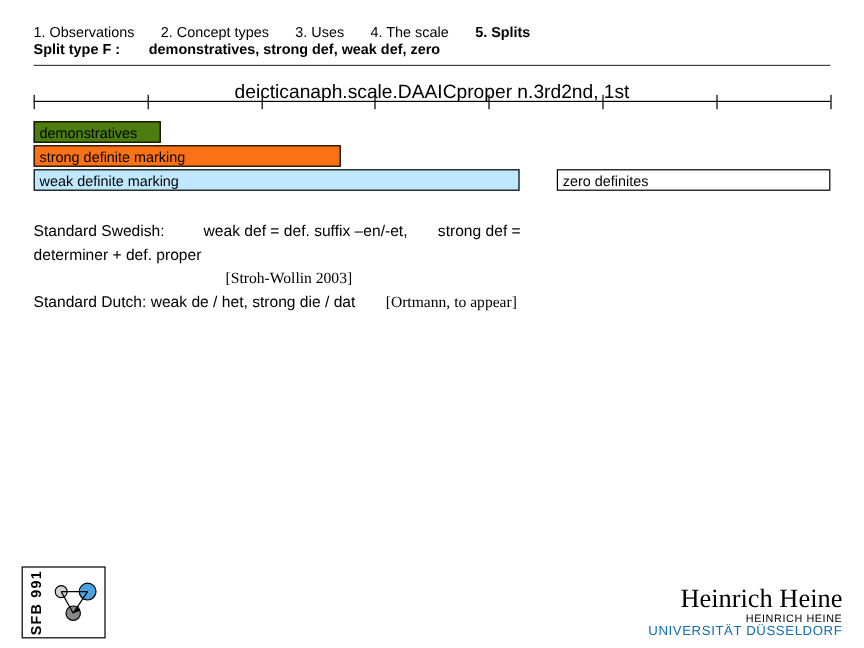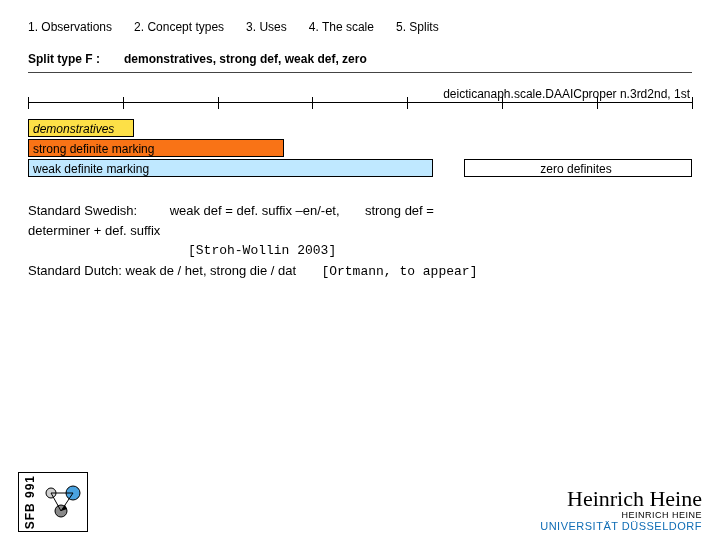--- a/index.html
+++ b/index.html
@@ -12,24 +12,23 @@
     color: #000;
     overflow: hidden;
   }
   .page {
     padding: 20px 28px 0 28px;
   }
   .tabs {
     display: flex;
     gap: 22px;
     font-size: 12px;
-    margin-bottom: 18px;
     white-space: nowrap;
   }
-  .tabs span.active { font-weight: normal; }
+  .tabs span.active { font-weight: bold; }
   .title-row {
     display: flex;
     align-items: baseline;
     gap: 24px;
     font-size: 12px;
     font-weight: bold;
     margin-bottom: 6px;
   }
   .title-row .desc { font-weight: bold; }
   hr.divider {
@@ -37,22 +36,22 @@
     border-top: 1px solid #444;
     margin: 0 0 14px 0;
   }
   .scale {
     position: relative;
     height: 28px;
     margin: 6px 0 4px 0;
   }
   .scale .labels {
     display: flex;
-    justify-content: flex-end;
-    font-size: 12px;
+    justify-content: center;
+    font-size: 16px;
     padding: 0 2px;
   }
   .scale .axis {
     position: absolute;
     left: 0; right: 0; bottom: 0;
     height: 12px;
     border-top: 1px solid #000;
   }
   .scale .tick {
     position: absolute;
@@ -64,44 +63,44 @@
   .bars { font-size: 12px; }
   .bar {
     height: 18px;
     line-height: 18px;
     border: 1px solid #000;
     padding-left: 4px;
     margin-top: 2px;
     box-sizing: border-box;
     white-space: nowrap;
   }
-  .bar.demon  { width: 16%;  background: #fde047; font-style: italic; }
+  .bar.demon  { width: 16%;  background: #4d7c0f; }
   .bar.strong { width: 38.5%; background: #f97316; }
   .bar.weak   { width: 61%;  background: #bfe8ff; }
   .bar.zero   {
     width: 38%;
     background: #fff;
     text-align: right;
     padding-right: 8px;
     margin-left: auto;
     margin-top: -19px; 
     margin-right: 0;
   }
   .zero-wrap {
     display: flex;
     gap: 25px;
   }
   .zero-wrap .weak { flex: 0 0 61%; }
-  .zero-wrap .zero { flex: 1; text-align: center; margin-top:2px; margin-left:6px; }
+  .zero-wrap .zero { flex: 1; text-align: left; margin-top:2px; margin-left:6px; }
   .body-text {
     margin-top: 24px;
     font-size: 13px;
     line-height: 1.5;
   }
-  .ref { font-family: Liberation Mono, monospace; }
+  .ref { font-family: Liberation Serif, serif; }
   .footer {
     position: absolute;
     left: 0; right: 0; bottom: 8px;
     height: 62px;
     display: flex;
     justify-content: space-between;
     align-items: flex-end;
     padding: 0 18px;
   }
   .sfb-badge {
@@ -191,21 +190,21 @@
 
   <div class="body-text">
     <div>
       <span>Standard Swedish:</span>
       &nbsp;&nbsp;&nbsp;&nbsp;&nbsp;&nbsp;&nbsp;
       <span>weak def = def. suffix –en/-et,</span>
       &nbsp;&nbsp;&nbsp;&nbsp;&nbsp;
       <span>strong def =</span>
     </div>
     <div>
-      <span>determiner + def. suffix</span>
+      <span>determiner + def. proper</span>
     </div>
     <div style="padding-left:160px;">
       <span class="ref">[Stroh-Wollin 2003]</span>
     </div>
     <div>
       <span>Standard Dutch:  weak de / het,  strong die / dat</span>
       &nbsp;&nbsp;&nbsp;&nbsp;&nbsp;
       <span class="ref">[Ortmann, to appear]</span>
     </div>
   </div>

